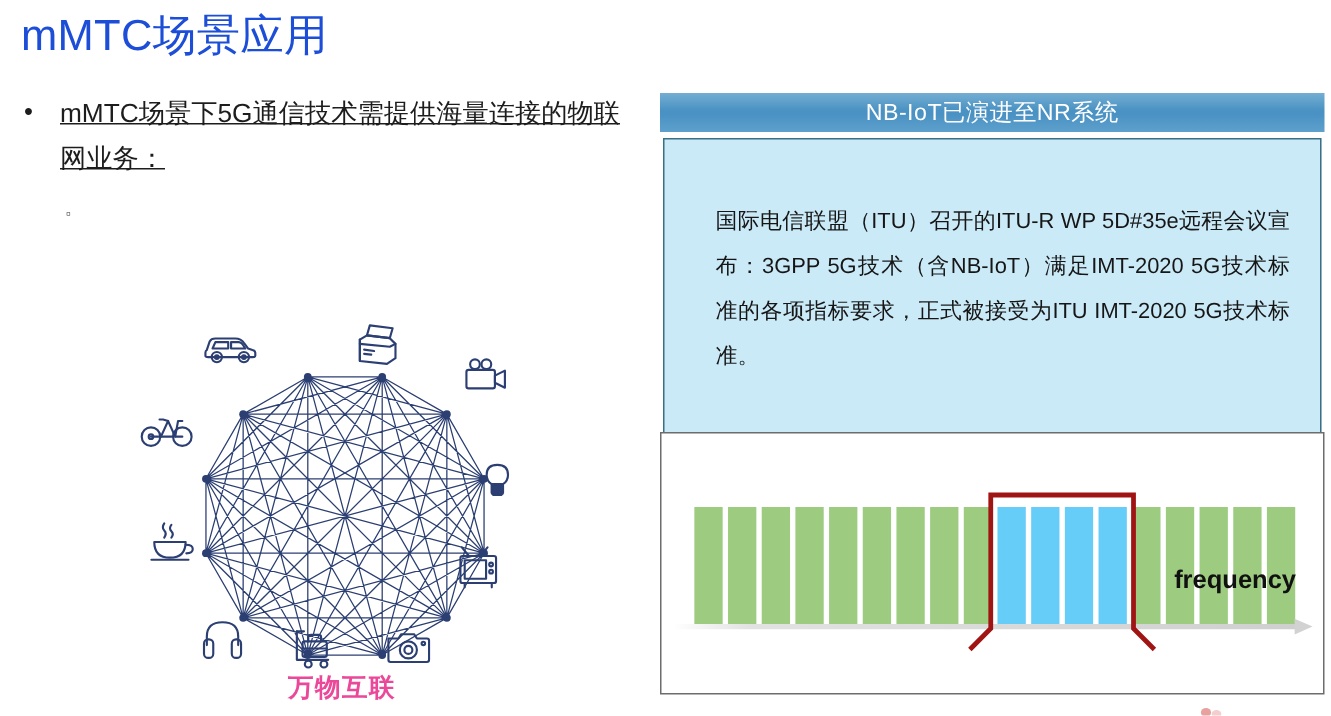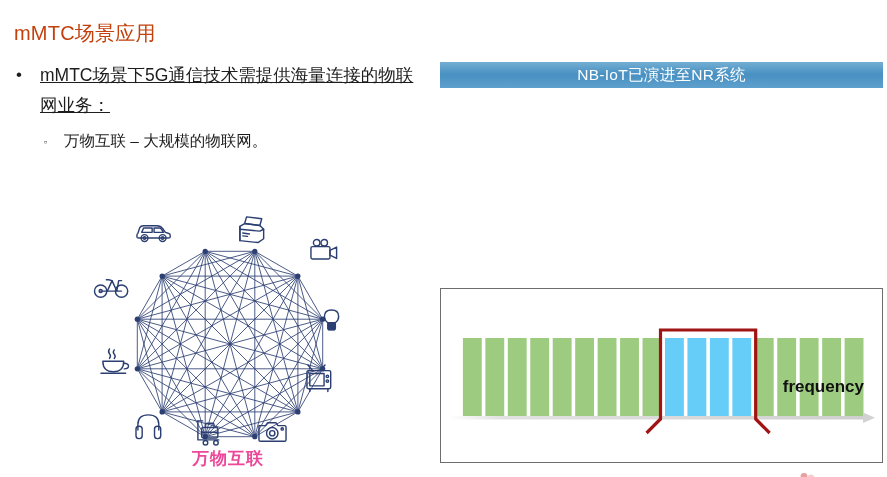--- a/index.html
+++ b/index.html
@@ -13,25 +13,25 @@
     position: relative;
     overflow: hidden;
     font-family: "Liberation Sans", "DejaVu Sans", sans-serif;
     color: #1a1a1a;
   }
 
   
   #slide-title {
     position: absolute;
     left: 14px;
-    top: 20px;
-    font-size: 20px;
+    top: 4px;
+    font-size: 29px;
     font-weight: 400;
     letter-spacing: 0.2px;
-    color: #c2410c;
+    color: #1d4ed8;
     white-space: nowrap;
   }
 
   
   #bullet-list {
     position: absolute;
     left: 16px;
     top: 60px;
     width: 400px;
   }
@@ -180,21 +180,20 @@
 
 <div id="slide-title">mMTC场景应用</div>
 
 <div id="bullet-list">
   <div class="bullet-l1">
     <span class="marker">•</span>
     <span class="text">mMTC场景下5G通信技术需提供海量连接的物联网业务：</span>
   </div>
   <div class="bullet-l2">
     <span class="marker">▫</span>
-    <span class="text">万物互联 – 大规模的物联网。</span>
   </div>
 </div>
 
 <div id="iot-graphic">
   <svg width="300" height="265" viewBox="0 0 300 265">
 
     <g id="net" stroke="#2c3f72" stroke-width="0.9" fill="none">
         <path d="M176.8 39.3L219.9 64.1M176.8 39.3L244.7 107.2M176.8 39.3L244.7 156.8M176.8 39.3L219.9 199.9M176.8 39.3L176.8 224.7M176.8 39.3L127.2 224.7M176.8 39.3L84.1 199.9M176.8 39.3L59.3 156.8M176.8 39.3L59.3 107.2M176.8 39.3L84.1 64.1M176.8 39.3L127.2 39.3M219.9 64.1L244.7 107.2M219.9 64.1L244.7 156.8M219.9 64.1L219.9 199.9M219.9 64.1L176.8 224.7M219.9 64.1L127.2 224.7M219.9 64.1L84.1 199.9M219.9 64.1L59.3 156.8M219.9 64.1L59.3 107.2M219.9 64.1L84.1 64.1M219.9 64.1L127.2 39.3M244.7 107.2L244.7 156.8M244.7 107.2L219.9 199.9M244.7 107.2L176.8 224.7M244.7 107.2L127.2 224.7M244.7 107.2L84.1 199.9M244.7 107.2L59.3 156.8M244.7 107.2L59.3 107.2M244.7 107.2L84.1 64.1M244.7 107.2L127.2 39.3M244.7 156.8L219.9 199.9M244.7 156.8L176.8 224.7M244.7 156.8L127.2 224.7M244.7 156.8L84.1 199.9M244.7 156.8L59.3 156.8M244.7 156.8L59.3 107.2M244.7 156.8L84.1 64.1M244.7 156.8L127.2 39.3M219.9 199.9L176.8 224.7M219.9 199.9L127.2 224.7M219.9 199.9L84.1 199.9M219.9 199.9L59.3 156.8M219.9 199.9L59.3 107.2M219.9 199.9L84.1 64.1M219.9 199.9L127.2 39.3M176.8 224.7L127.2 224.7M176.8 224.7L84.1 199.9M176.8 224.7L59.3 156.8M176.8 224.7L59.3 107.2M176.8 224.7L84.1 64.1M176.8 224.7L127.2 39.3M127.2 224.7L84.1 199.9M127.2 224.7L59.3 156.8M127.2 224.7L59.3 107.2M127.2 224.7L84.1 64.1M127.2 224.7L127.2 39.3M84.1 199.9L59.3 156.8M84.1 199.9L59.3 107.2M84.1 199.9L84.1 64.1M84.1 199.9L127.2 39.3M59.3 156.8L59.3 107.2M59.3 156.8L84.1 64.1M59.3 156.8L127.2 39.3M59.3 107.2L84.1 64.1M59.3 107.2L127.2 39.3M84.1 64.1L127.2 39.3" stroke="#2c3f72" stroke-width="0.85" fill="none"></path>
       </g>
 
@@ -299,20 +298,23 @@
         <path d="M24 18 L26 7 L29 7"></path>
       </g>
 
     </g>
   </svg>
   <div id="iot-caption">万物互联</div>
 </div>
 
 <div id="info-card">
   <div id="info-card-header">NB-IoT已演进至NR系统</div>
+  <div id="info-card-body">
+    <div id="info-card-text">国际电信联盟（ITU）召开的ITU-R WP 5D#35e远程会议宣布：3GPP 5G技术（含NB-IoT）满足IMT-2020 5G技术标准的各项指标要求，正式被接受为ITU IMT-2020 5G技术标准。</div>
+  </div>
 </div>
 
 <div id="spectrum-card">
   <div id="freq-label">frequency</div>
   <svg id="spectrum-plot" viewBox="0 0 443 118" preserveAspectRatio="none">
     <defs>
       <linearGradient id="axisGrad" x1="0" y1="0" x2="1" y2="0">
         <stop offset="0%" stop-color="#ffffff"></stop>
         <stop offset="12%" stop-color="#e2e2e2"></stop>
         <stop offset="88%" stop-color="#d2d2d2"></stop>

